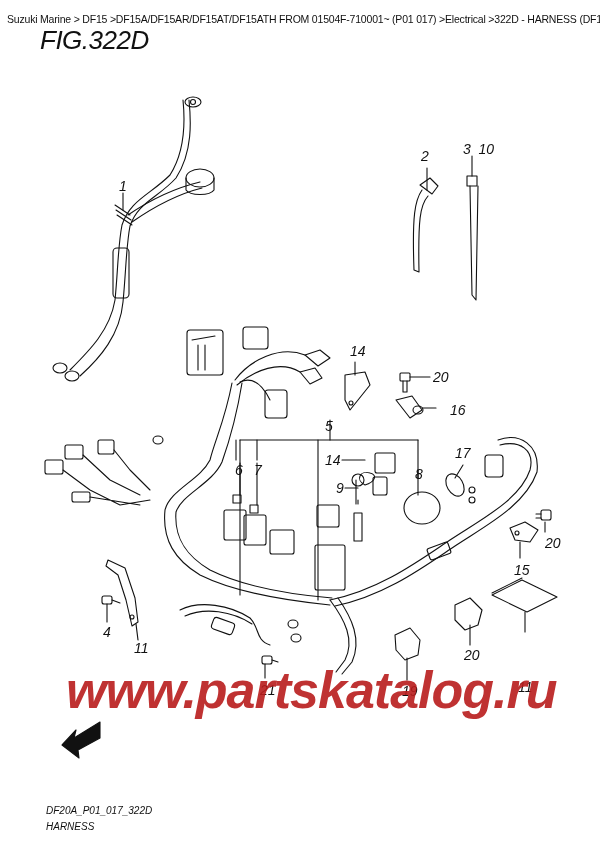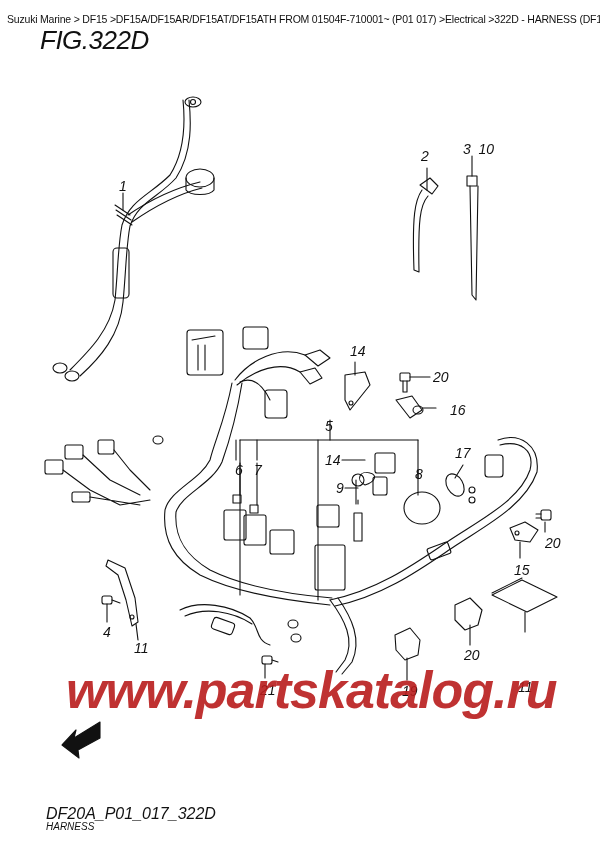--- a/index.html
+++ b/index.html
@@ -2,21 +2,21 @@
 <html><head>
 <meta charset="utf-8">
 <style>
   html, body { margin: 0; padding: 0; background: #ffffff; }
   body { width: 600px; height: 848px; position: relative; overflow: hidden; font-family: "Liberation Sans", sans-serif; }
   .breadcrumb { position: absolute; left: 7px; top: 13px; font-size: 10.5px; color: #111; white-space: nowrap; letter-spacing: -0.2px; }
   .fig-title { position: absolute; left: 40px; top: 25px; font-size: 26px; font-style: italic; color: #111; letter-spacing: -0.5px; text-align: right; }
   svg.diagram { position: absolute; left: 0; top: 0; }
   .callout { position: absolute; font-size: 14px; font-style: italic; color: #111; font-family: "Liberation Sans", sans-serif; }
   .watermark { position: absolute; left: 66px; top: 660px; font-size: 52px; font-weight: bold; font-style: italic; color: #b91c1c; opacity: 0.9; letter-spacing: -1px; font-family: "Liberation Sans", sans-serif; }
-  .footer-code { position: absolute; left: 46px; top: 805px; font-size: 16px; font-style: italic; color: #111; }
+  .footer-code { position: absolute; left: 46px; top: 805px; font-size: 10px; font-style: italic; color: #111; }
   .footer-name { position: absolute; left: 46px; top: 821px; font-size: 10px; font-style: italic; color: #111; }
 </style>
 </head>
 <body>
 
 <div class="breadcrumb">Suzuki Marine &gt; DF15 &gt;DF15A/DF15AR/DF15AT/DF15ATH FROM 01504F-710001~ (P01 017) &gt;Electrical &gt;322D - HARNESS (DF15A P01) &gt;</div>
 <div class="fig-title">FIG.322D</div>
 
 <svg class="diagram" width="600" height="848" viewBox="0 0 600 848" fill="none" stroke="#111" stroke-width="1.1" stroke-linejoin="round" stroke-linecap="round">
 

